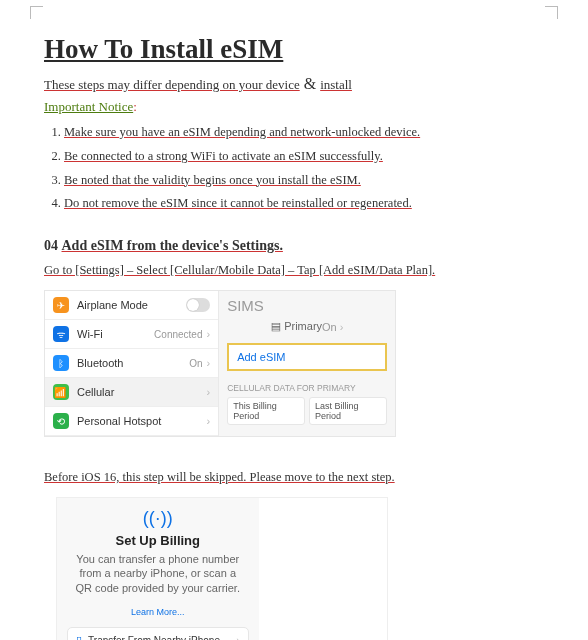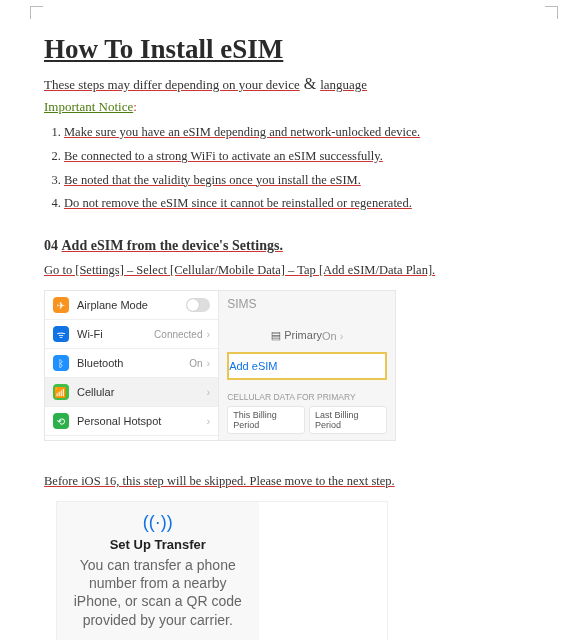--- a/index.html
+++ b/index.html
@@ -118,32 +118,32 @@
   .toggle::after {
     content: ""; position: absolute; width: 12px; height: 12px; background: #fff;
     border-radius: 50%; top: 1px; left: 1px; box-shadow: 0 0 1px rgba(0,0,0,.3);
   }
   .shot1 .right {
     width: 48%;
     padding: 6px 8px;
     display: flex; flex-direction: column;
   }
   .shot1 .rhead {
-    color: #9a9a9a; font-size: 12px; text-transform: uppercase; margin-bottom: 14px;
+    color: #9a9a9a; font-size: 15px; text-transform: uppercase; margin-bottom: 2px;
   }
   .shot1 .primary {
     display: flex; justify-content: center; align-items: center;
     font-size: 11px; color: #333; padding: 4px 0 10px 0;
   }
   .shot1 .primary .chev { color:#bbb; margin-left:3px; }
   .shot1 .addesim {
     background: #fff;
     border: 2px solid #eac54f;
     color: #0f72e5;
-    padding: 6px 0;
+    padding: 6px 8px;
     font-size: 11px;
     margin-bottom: 8px;
   }
   .shot1 .celldata { color:#9a9a9a; font-size:8.5px; text-transform:uppercase; margin:4px 0 4px 0;}
   .shot1 .pills { display:flex; gap:4px; }
   .shot1 .pill {
     background:#fff; border:1px solid #e6e6e6; border-radius:3px;
     padding:3px 5px; font-size:9px; color:#555;
   }
 
@@ -158,40 +158,40 @@
   }
   .shot2 {
     width: 55%;
     background:#f8f8f8;
     padding: 10px 10px 8px 10px;
     text-align:center;
     display:flex; flex-direction:column;
   }
   .shot2 .anticon { color:#0f72e5; font-size:18px; margin-bottom:4px; }
   .shot2 .title2 { font-weight:700; font-size:13px; color:#222; margin-bottom:4px;}
-  .shot2 .desc { font-size:14px; color:#666; line-height:1.3; padding:0 4px;}
+  .shot2 .desc { font-size:11px; color:#666; line-height:1.3; padding:0 4px;}
   .shot2 .learn { color:#0f72e5; font-size:9px; margin:12px 0 10px 0; }
   .shot2 .opt {
     background:#fff; border:1px solid #e6e6e6; border-radius:5px;
     padding:6px 8px; text-align:left; font-size:10px; color:#333;
     display:flex; align-items:center; margin-bottom:6px;
   }
   .shot2 .opt .oi { color:#0f72e5; margin-right:6px; font-size:11px; }
   .shot2 .opt .chev { margin-left:auto; color:#bbb; }
 </style>
 </head>
 <body>
 
 <div class="page">
   <span class="crop-tl"></span><span class="crop-tr"></span>
 
   <h1>How To Install eSIM</h1>
 
   <div>
-    <span class="intro">These steps may differ depending on your device</span><span class="amp"> &amp; </span><span class="intro">language</span>
+    <span class="intro">These steps may differ depending on your device</span><span class="amp"> &amp; </span><span class="intro">install</span>
   </div>
 
   <div>
     <span class="notice">Important Notice</span><span style="color:#c33;font-size:13px;">:</span>
   </div>
 
   <ol class="important">
     <li>Make sure you have an eSIM depending and network-unlocked device.</li>
     <li>Be connected to a strong WiFi to activate an eSIM successfully.</li>
     <li>Be noted that the validity begins once you install the eSIM.</li>
@@ -247,21 +247,21 @@
         <span class="pill">Last Billing Period</span>
       </div>
     </div>
   </div>
 
   <span class="step-sub">Before iOS 16, this step will be skipped. Please move to the next step.</span>
 
   <div class="shot2wrap">
     <div class="shot2">
       <div class="anticon">((·))</div>
-      <div class="title2">Set Up Transfer</div>
+      <div class="title2">Set Up Billing</div>
       <div class="desc">You can transfer a phone number from a nearby iPhone, or scan a QR code provided by your carrier.</div>
       <div class="learn">Learn More...</div>
       <div class="opt">
         <span class="oi">▯</span>
         <span>Transfer From Nearby iPhone</span>
         <span class="chev">›</span>
       </div>
 
     </div>
     <div class="blank"></div>

